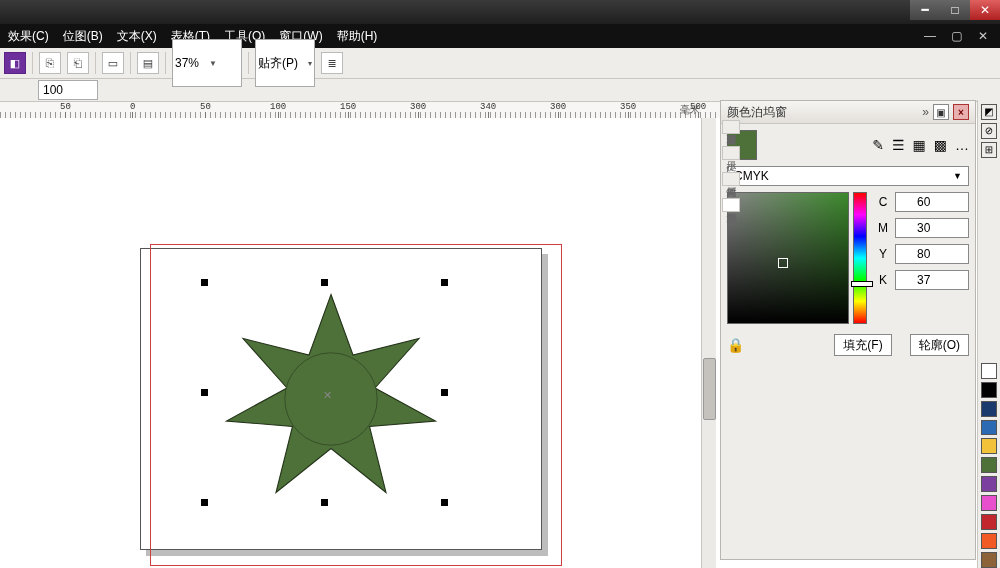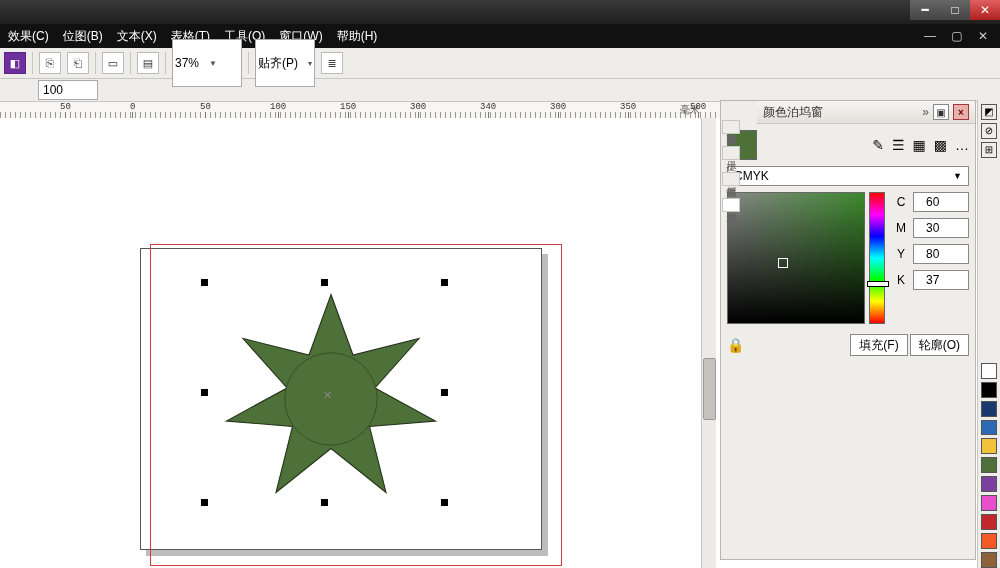--- a/index.html
+++ b/index.html
@@ -176,21 +176,20 @@
     box-sizing:border-box;
   }
   .panel-title{
     height:22px;
     background:linear-gradient(#f7f5f2,#e3e0db);
     border-bottom:1px solid #c9c6c1;
     display:flex;align-items:center;
     padding:0 6px;
     font-size:12px;color:#333;
     justify-content:space-between;
-    margin-left:36px;
   }
   .panel-title .tbtns{display:flex;gap:4px;align-items:center;}
   .tbtn-sq{width:14px;height:14px;border:1px solid #888;background:#fff;display:flex;align-items:center;justify-content:center;font-size:10px;}
   .tbtn-close{width:14px;height:14px;border:1px solid #a33;background:#e9b0b0;color:#700;display:flex;align-items:center;justify-content:center;font-size:10px;font-weight:bold;}
   .panel-body{padding:6px;}
   .swatch-row{display:flex;align-items:center;gap:8px;margin-bottom:6px;}
   .big-swatch{width:28px;height:28px;border:1px solid #666;background:#4d7138;}
   .mini-tools{margin-left:auto;display:flex;gap:8px;align-items:center;}
   .mini-tools span{font-size:14px;}
   .mode-select{
@@ -205,21 +204,21 @@
   }
   .sv-marker{position:absolute;width:8px;height:8px;border:1px solid #fff;left:50px;top:65px;}
   .hue-strip{width:14px;height:130px;border:1px solid #666;
     background: linear-gradient(to bottom,#ff0000,#ff00ff,#0000ff,#00ffff,#00ff00,#ffff00,#ff0000);
     position:relative;
   }
   .hue-marker{position:absolute;left:-3px;width:20px;height:4px;border:1px solid #000;background:#fff;top:88px;}
   .cmyk-col{display:flex;flex-direction:column;gap:6px;font-size:12px;margin-left:6px;}
   .cmyk-row{display:flex;align-items:center;gap:6px;}
   .cmyk-row .lab{width:12px;text-align:center;}
-  .cmyk-row .val{width:30px;height:18px;border:1px solid #888;background:#fff;padding:0 12px;display:flex;align-items:center;}
+  .cmyk-row .val{width:30px;height:18px;border:1px solid #888;background:#fff;padding:0 21px;display:flex;align-items:center;}
   .lock-row{display:flex;align-items:center;justify-content:space-between;margin-top:10px;}
   .lock{font-size:14px;color:#666;}
   .fill-btn,.stroke-btn{
     height:20px;padding:0 8px;border:1px solid #888;background:#fff;
     display:inline-flex;align-items:center;font-size:12px;
   }
   
   .rail{
     position:absolute;top:100px;right:0;width:22px;bottom:0;
     background:#efedea;border-left:1px solid #c9c6c1;
@@ -409,21 +408,21 @@
         <div class="cmyk-row">
             <span class="lab">K</span>
             <div class="val">
               <span>37</span>
             </div>
           </div>
       </div>
     </div>
     <div class="lock-row">
       <span class="lock">🔒</span>
-      <div style="display:flex;gap:2px">
+      <div style="display:flex;gap:18px">
         <div class="fill-btn">
             <span>填充(F)</span>
           </div>
         <div class="stroke-btn">
             <span>轮廓(O)</span>
           </div>
       </div>
     </div>
   </div>
 </div>

